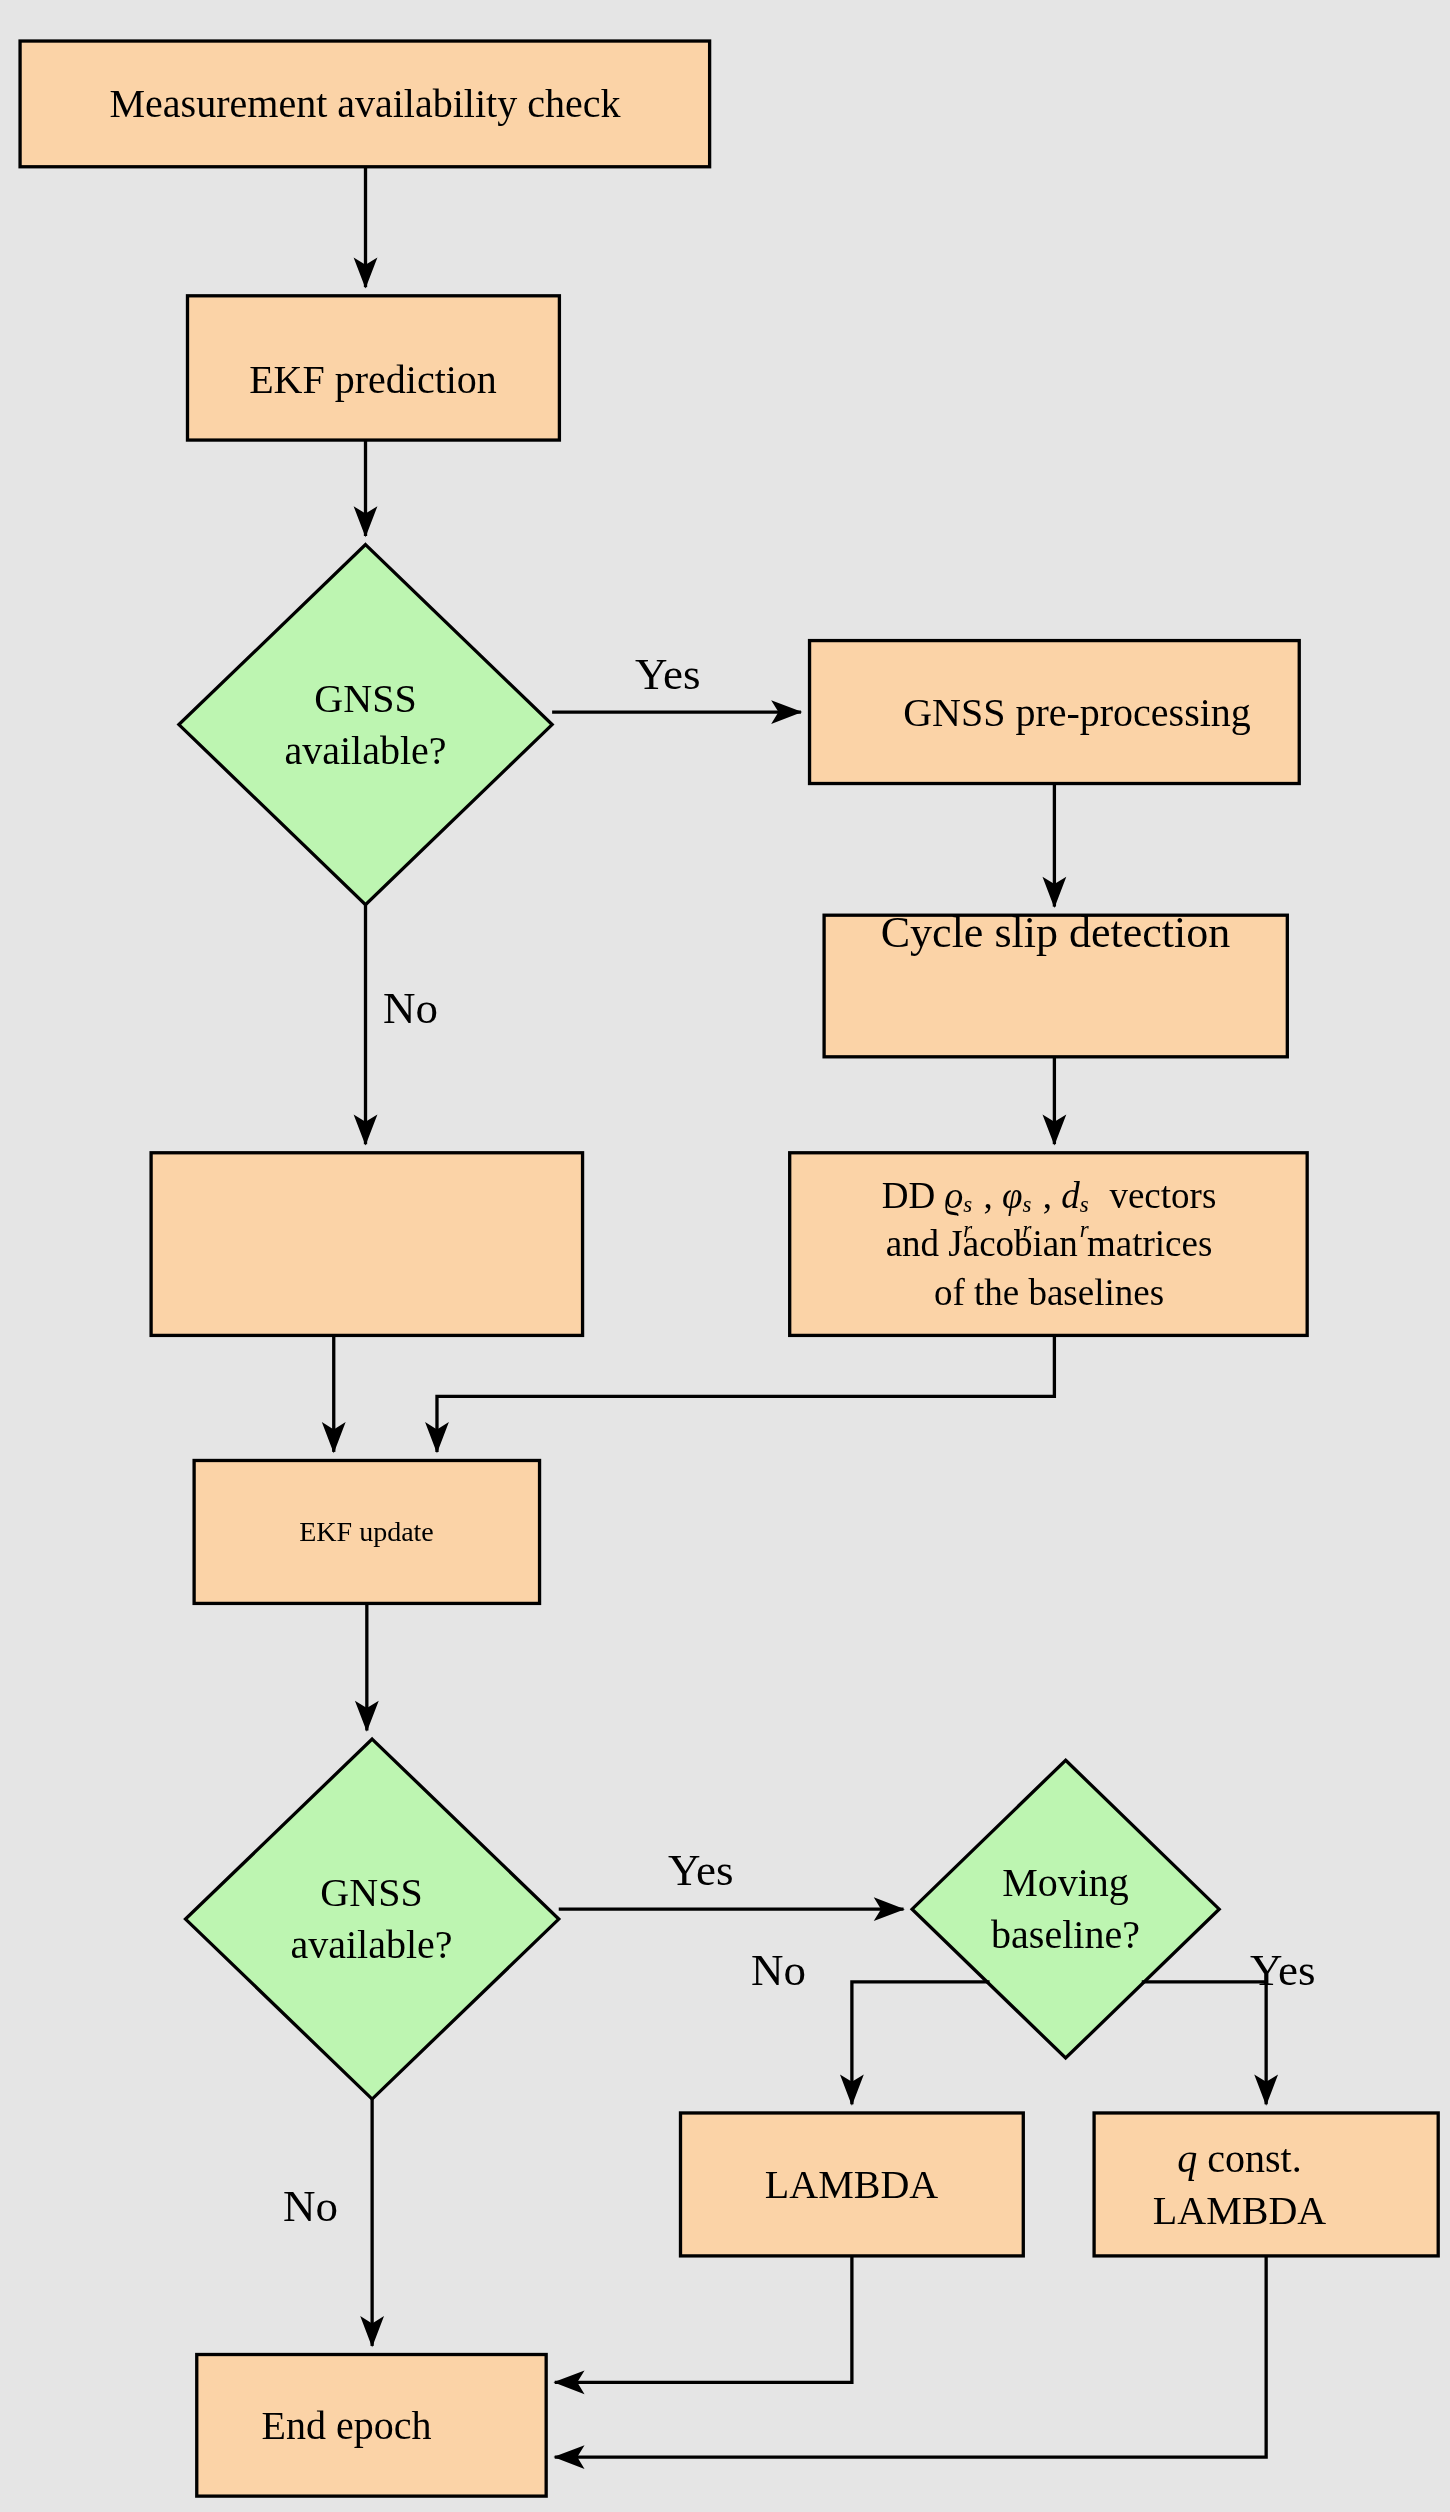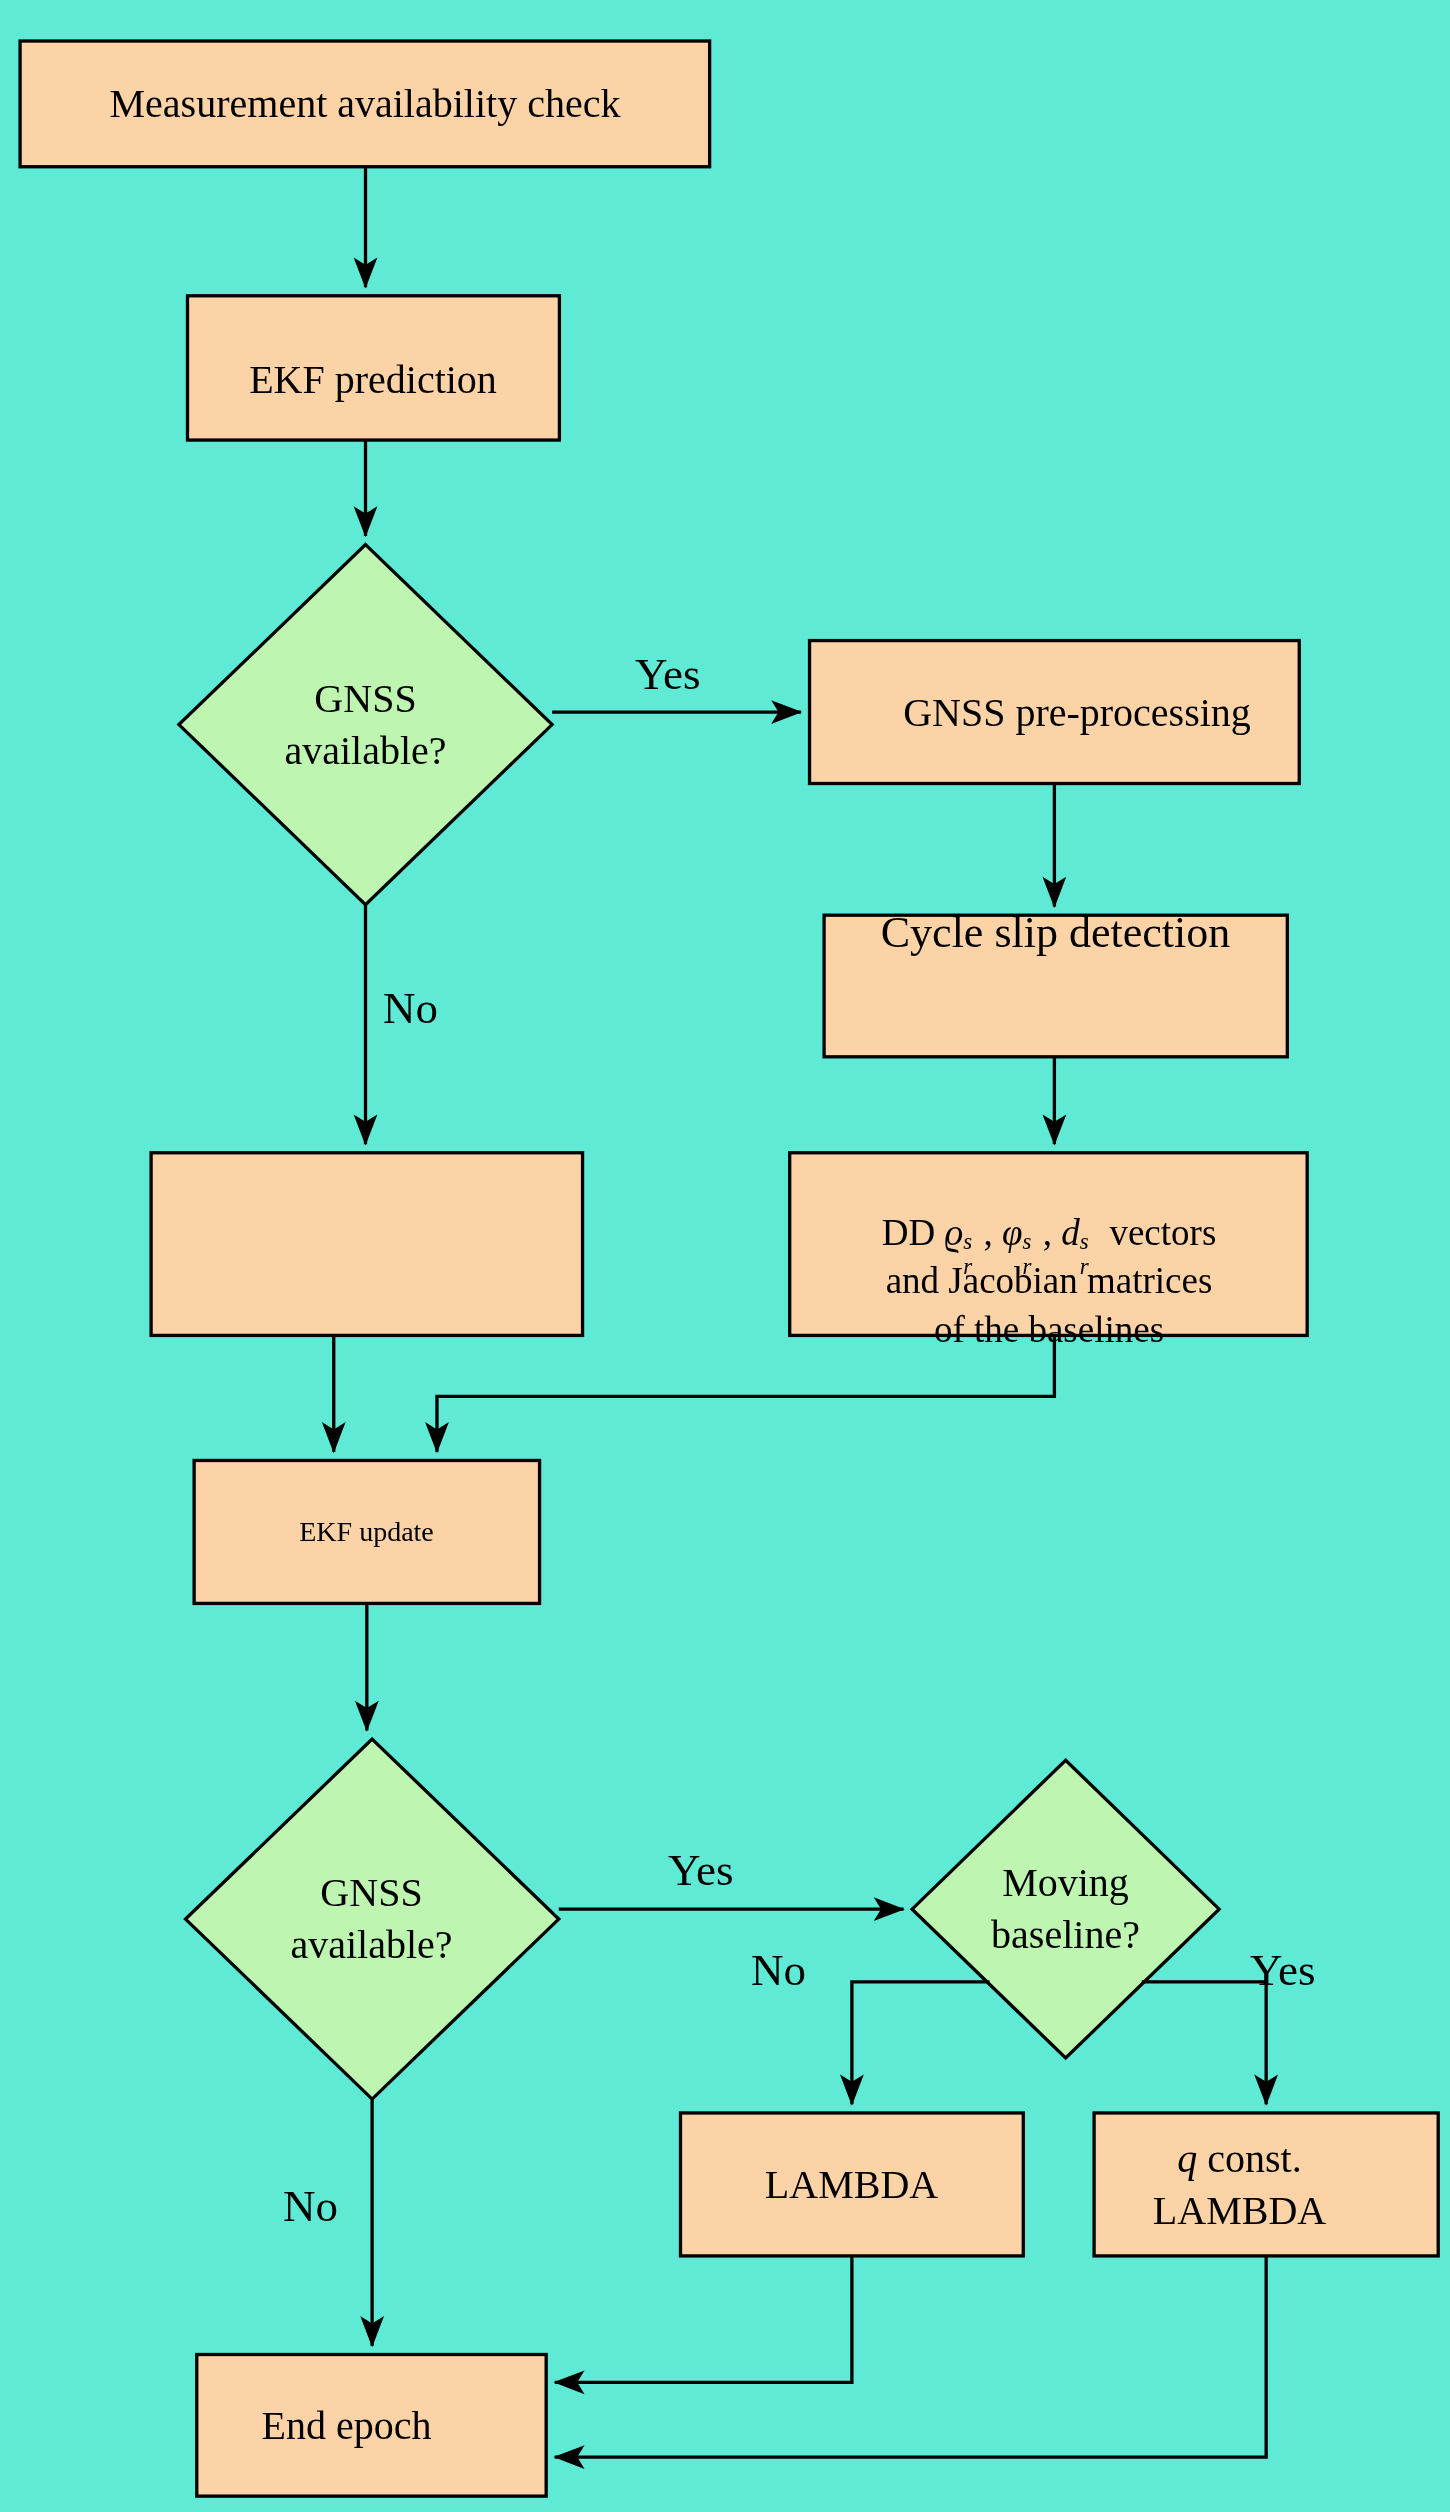--- a/index.html
+++ b/index.html
@@ -8,21 +8,21 @@
     padding: 0;
     background: #ffffff;
   }
   body {
     font-family: "Liberation Serif", "DejaVu Serif", serif;
   }
   #diagram-root {
     position: relative;
     width: 1451px;
     height: 2512px;
-    background: #5eead4;
+    background: #e5e5e5;
     overflow: hidden;
   }
   #flow-svg {
     position: absolute;
     left: 0;
     top: 0;
     width: 1451px;
     height: 2512px;
   }
   .node-label {
@@ -132,21 +132,21 @@
 
   <div class="node-label" style="left:809px; top:641px; width:490px; height:143px; font-size:40px;padding-left:23px;">
     <span>GNSS pre-processing</span>
   </div>
 
   <div class="node-label" style="left:824px; top:862px; width:463px; height:142px; font-size:44px;">
     <span>Cycle slip detection</span>
   </div>
 
 
-  <div class="node-label" style="left:790px; top:1153px; width:518px; height:183px; font-size:37px; flex-direction:column;margin-top:37px;">
+  <div class="node-label" style="left:790px; top:1153px; width:518px; height:183px; font-size:37px; flex-direction:column;">
     <div style="white-space:nowrap;">
       <span>DD </span><span class="math-var">ϱ</span><span class="supsub"><span class="s-up">s</span><span class="s-dn">r</span></span><span>,&nbsp;</span><span class="math-var">φ</span><span class="supsub"><span class="s-up">s</span><span class="s-dn">r</span></span><span>,&nbsp;</span><span class="math-var">d</span><span class="supsub"><span class="s-up">s</span><span class="s-dn">r</span></span><span> vectors</span>
     </div>
     <div>and Jacobian matrices</div>
     <div>of the baselines</div>
   </div>
 
   <div class="node-label" style="left:194px; top:1461px; width:345px; height:143px; font-size:28px;text-align:center;">
     <span>EKF update</span>
   </div>

